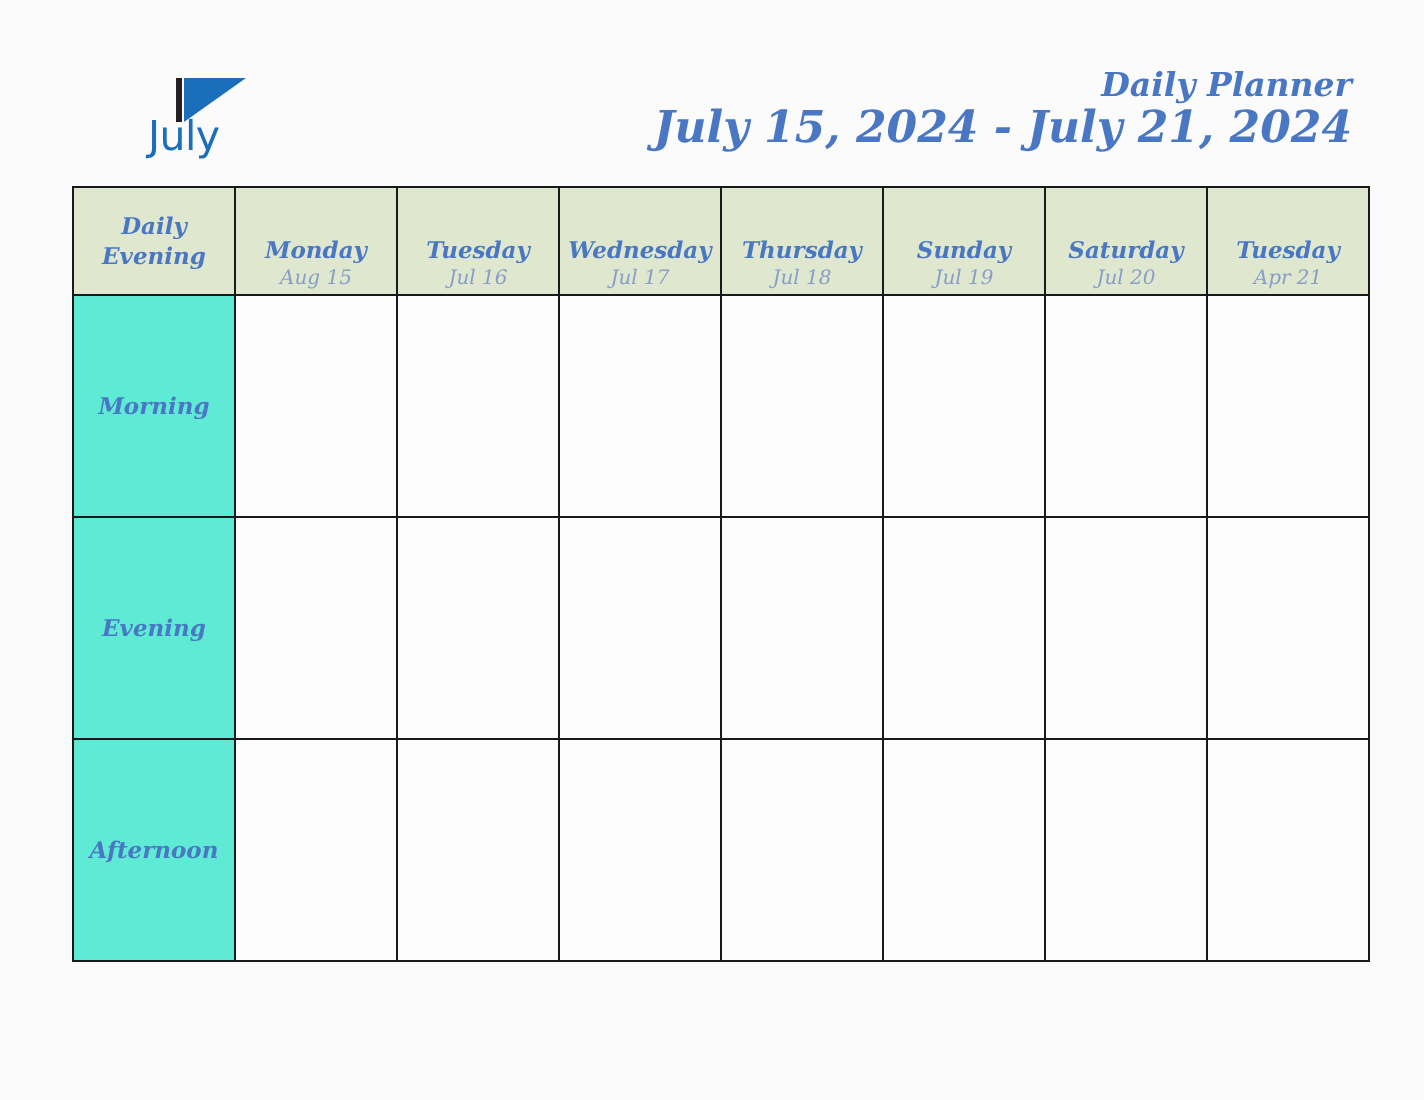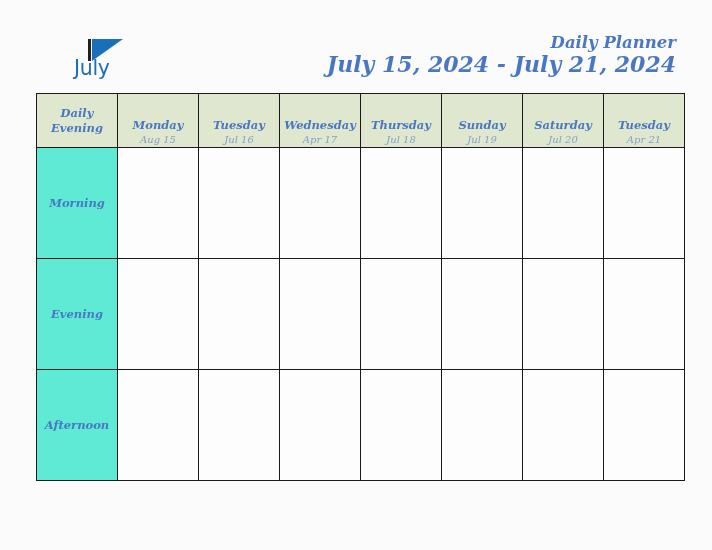--- a/index.html
+++ b/index.html
@@ -225,21 +225,21 @@
         <th class="day-head">
           <span class="head-day">Monday</span>
           <span class="head-date">Aug 15</span>
         </th>
         <th class="day-head">
           <span class="head-day">Tuesday</span>
           <span class="head-date">Jul 16</span>
         </th>
         <th class="day-head">
           <span class="head-day">Wednesday</span>
-          <span class="head-date">Apr 17</span>
+          <span class="head-date">Jul 17</span>
         </th>
         <th class="day-head">
           <span class="head-day">Thursday</span>
           <span class="head-date">Jul 18</span>
         </th>
         <th class="day-head">
           <span class="head-day">Sunday</span>
           <span class="head-date">Jul 19</span>
         </th>
         <th class="day-head">

